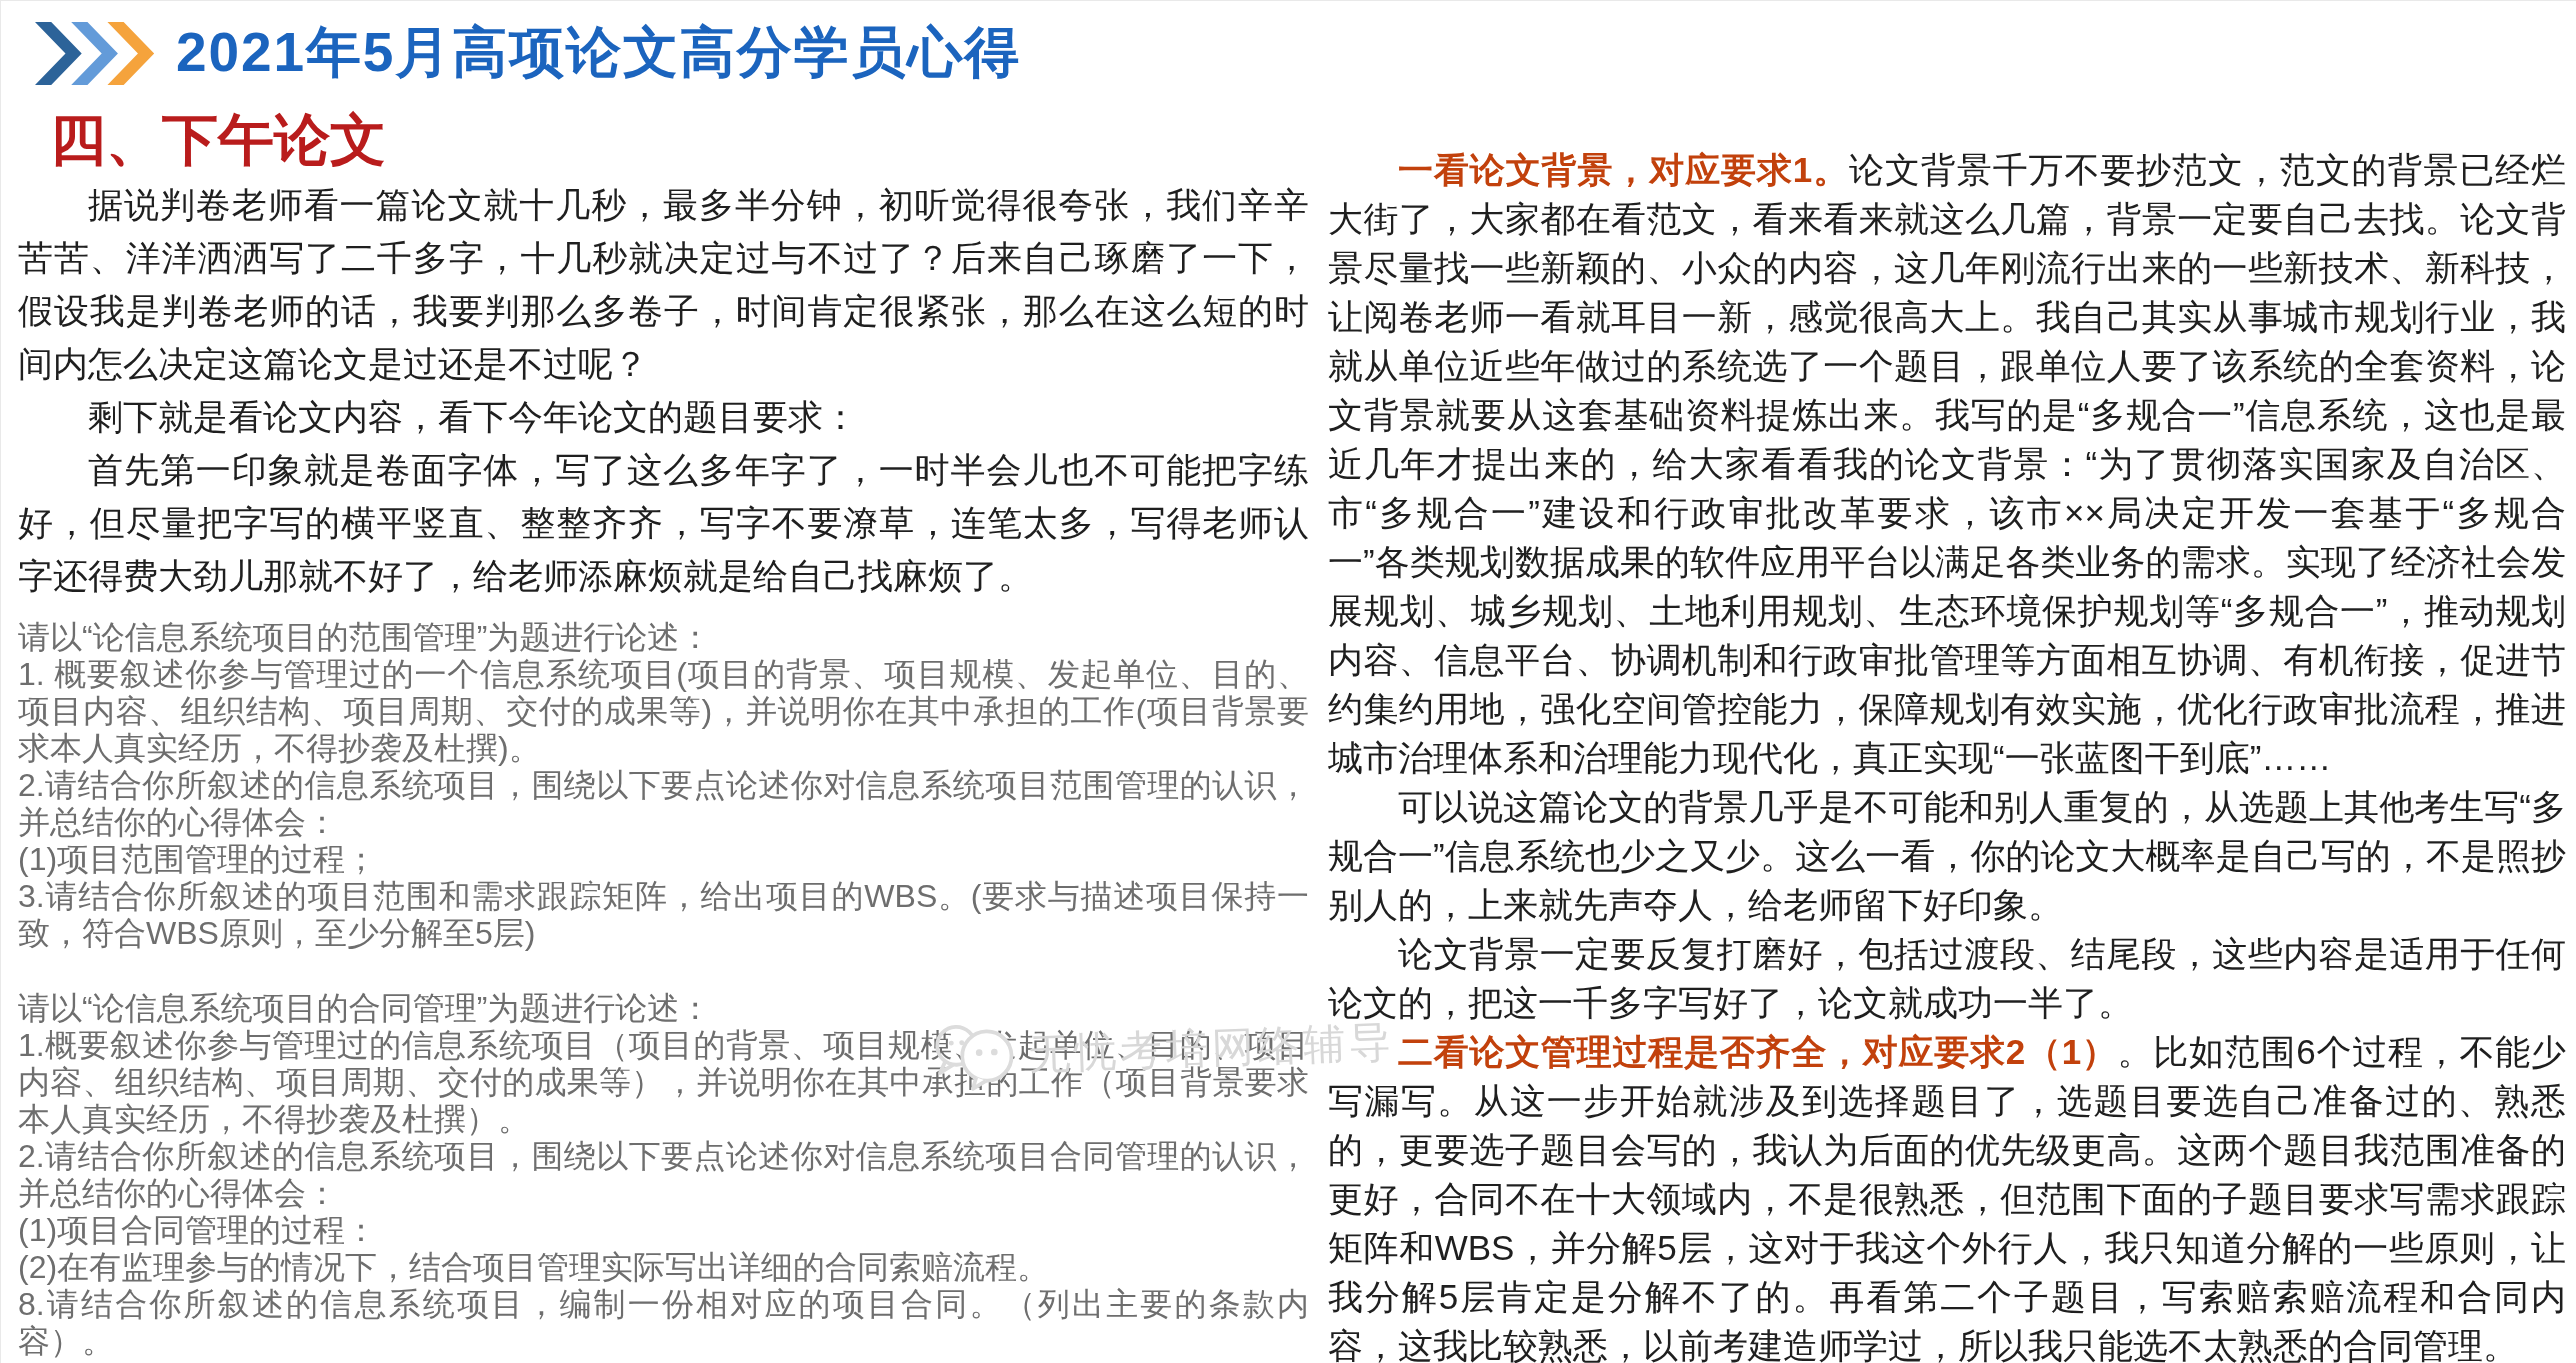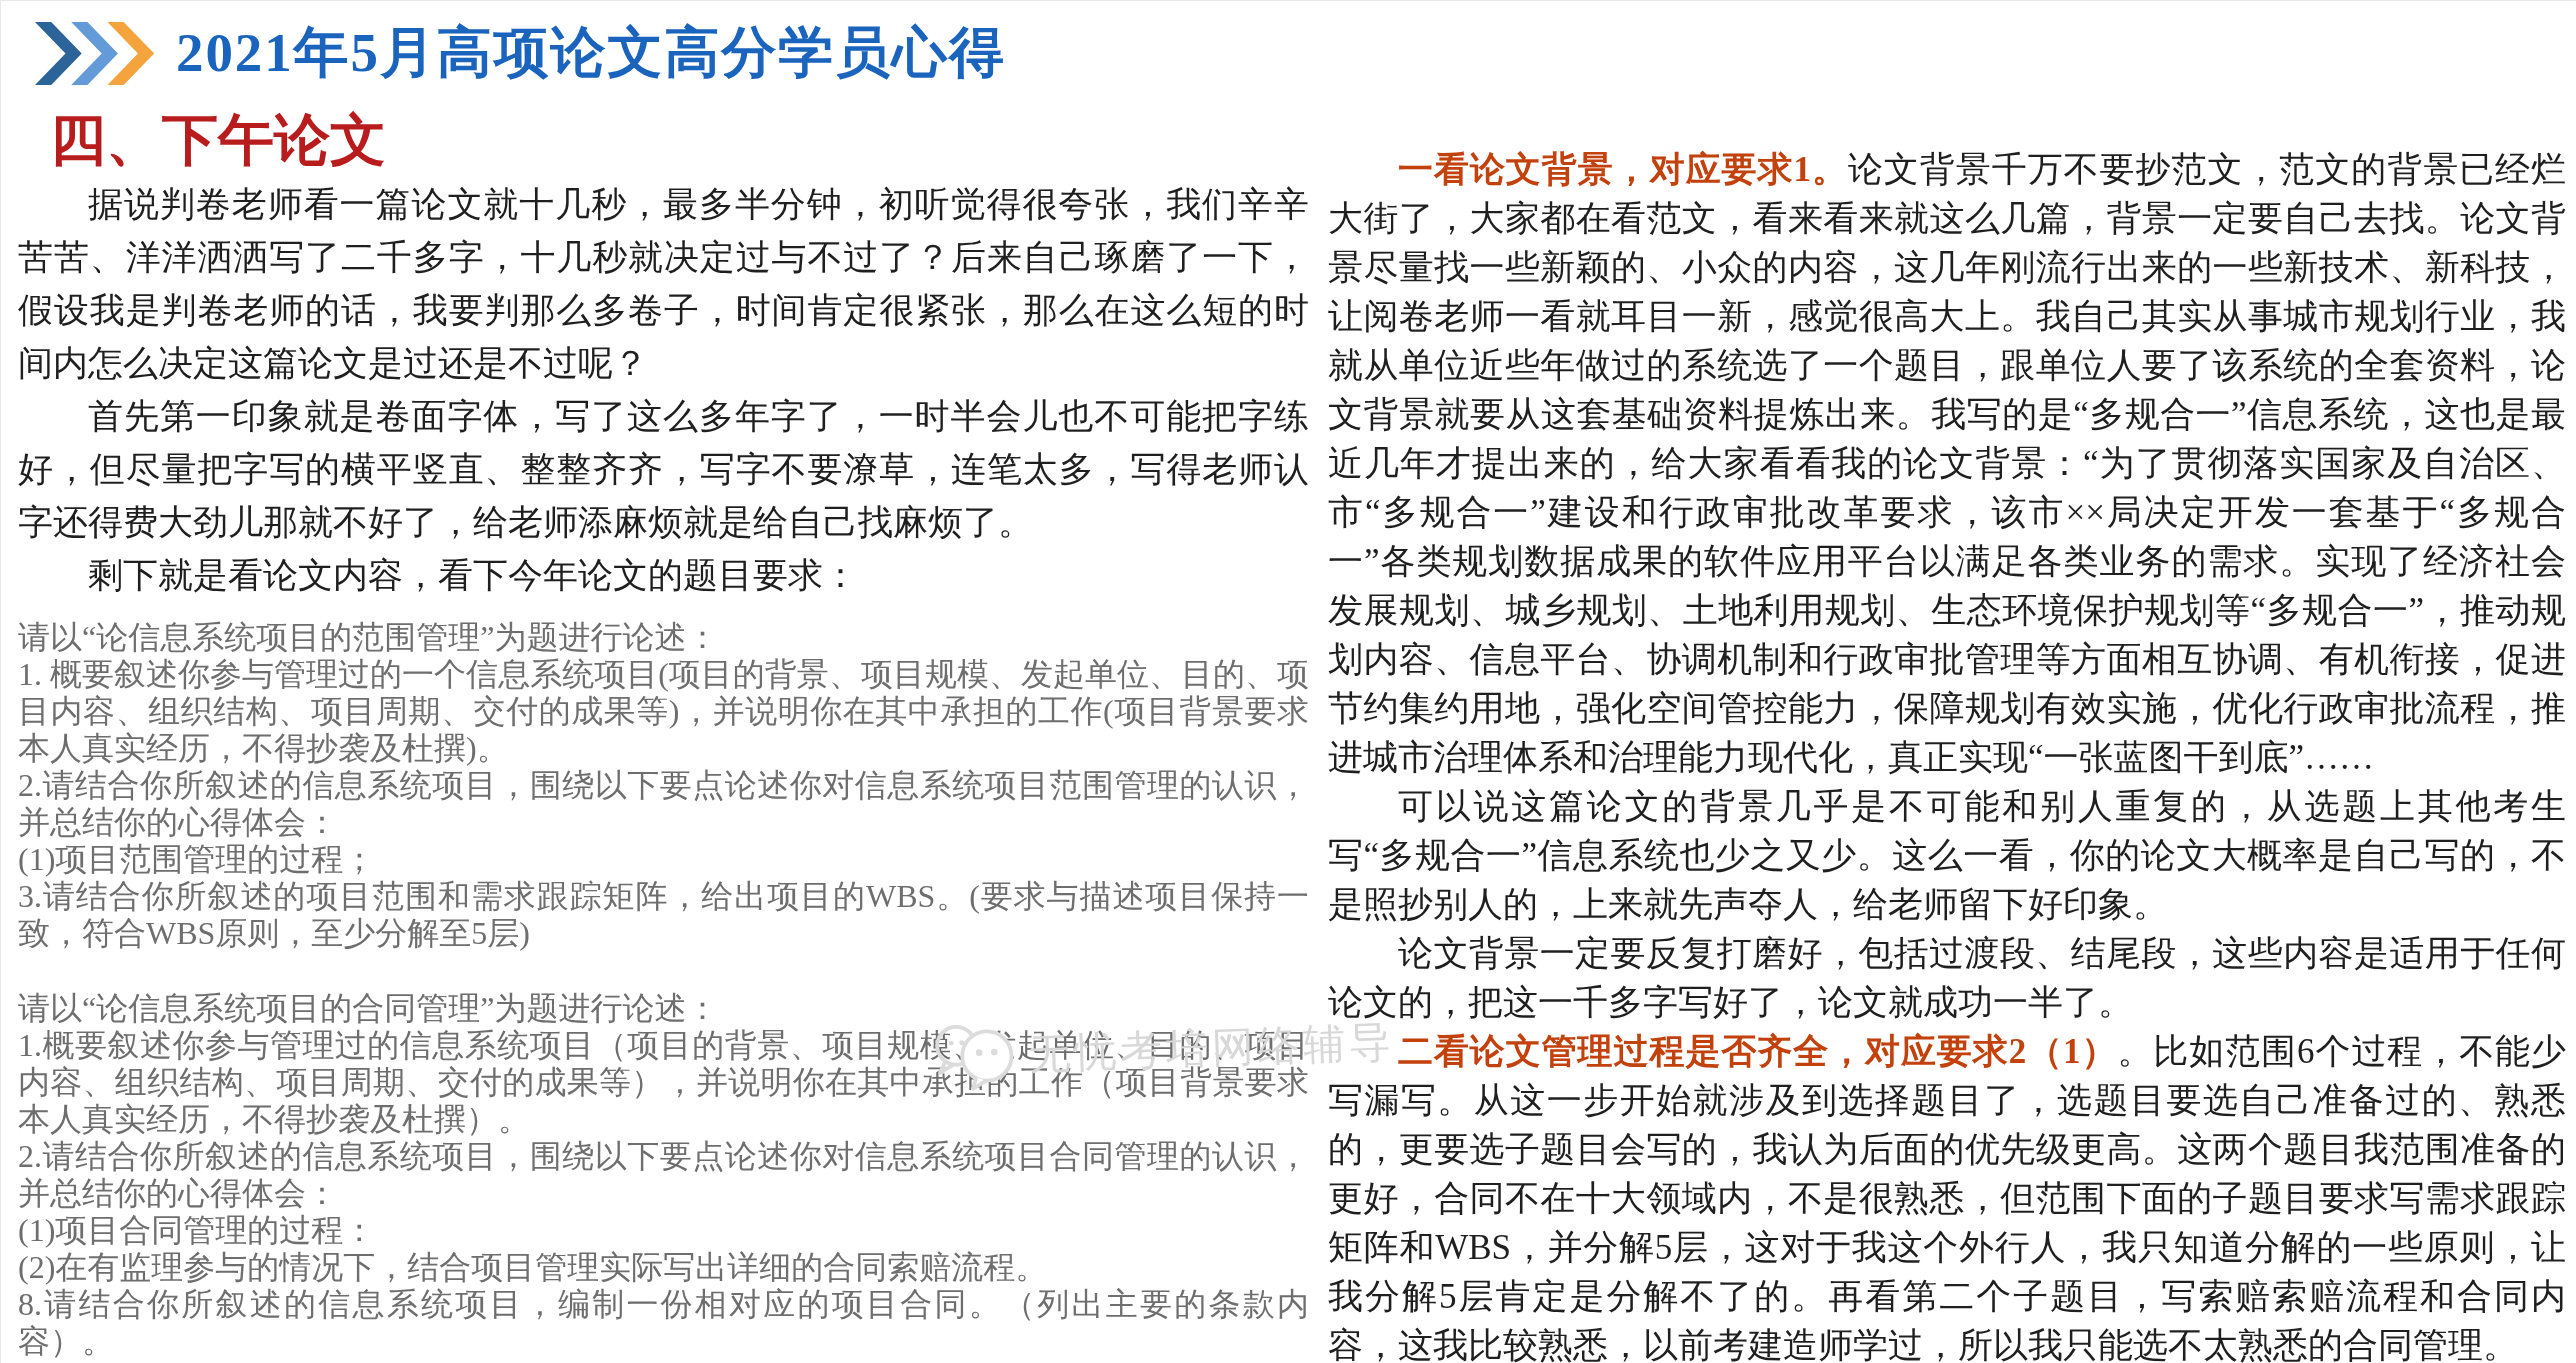--- a/index.html
+++ b/index.html
@@ -5,21 +5,21 @@
   html, body { margin: 0; padding: 0; background: #ffffff; }
   .page {
     position: relative;
     width: 2576px;
     height: 1363px;
     background: #ffffff;
     overflow: hidden;
     border-top: 1.9px solid #e9e9e9;
     border-left: 1.9px solid #e9e9e9;
     box-sizing: border-box;
-    font-family: Liberation Serif, serif;
+    font-family: Liberation Sans, sans-serif;
     color: #1f1f1f;
   }
   .header {
     display: flex;
     align-items: center;
     gap: 19px;
     padding: 15px 0 0 34px;
   }
   .chevrons { width: 122px; height: 63px; flex: 0 0 auto; }
   .page-title {
@@ -100,22 +100,22 @@
       <polygon points="38,0 55,0 87,33 55,66 38,66 70,33" fill="#639bd9"></polygon>
       <polygon points="76,0 93,0 125,33 93,66 76,66 108,33" fill="#f5a33c"></polygon>
     </svg>
     <div class="page-title">2021年5月高项论文高分学员心得</div>
   </div>
 
   <div class="section-heading">四、下午论文</div>
 
   <div class="left-col">
     <p class="bodytext first-para">据说判卷老师看一篇论文就十几秒，最多半分钟，初听觉得很夸张，我们辛辛苦苦、洋洋洒洒写了二千多字，十几秒就决定过与不过了？后来自己琢磨了一下，假设我是判卷老师的话，我要判那么多卷子，时间肯定很紧张，那么在这么短的时间内怎么决定这篇论文是过还是不过呢？</p>
+    <p class="bodytext">剩下就是看论文内容，看下今年论文的题目要求：</p>
     <p class="bodytext">首先第一印象就是卷面字体，写了这么多年字了，一时半会儿也不可能把字练好，但尽量把字写的横平竖直、整整齐齐，写字不要潦草，连笔太多，写得老师认字还得费大劲儿那就不好了，给老师添麻烦就是给自己找麻烦了。</p>
-    <p class="bodytext">剩下就是看论文内容，看下今年论文的题目要求：</p>
 
     <div class="exam-block">
       <div>
         <p>请以“论信息系统项目的范围管理”为题进行论述：</p>
         <p>1. 概要叙述你参与管理过的一个信息系统项目(项目的背景、项目规模、发起单位、目的、项目内容、组织结构、项目周期、交付的成果等)，并说明你在其中承担的工作(项目背景要求本人真实经历，不得抄袭及杜撰)。</p>
         <p>2.请结合你所叙述的信息系统项目，围绕以下要点论述你对信息系统项目范围管理的认识，并总结你的心得体会：</p>
         <p>(1)项目范围管理的过程；</p>
         <p>3.请结合你所叙述的项目范围和需求跟踪矩阵，给出项目的WBS。(要求与描述项目保持一致，符合WBS原则，至少分解至5层)</p>
       </div>
       <div class="exam-topic2">

